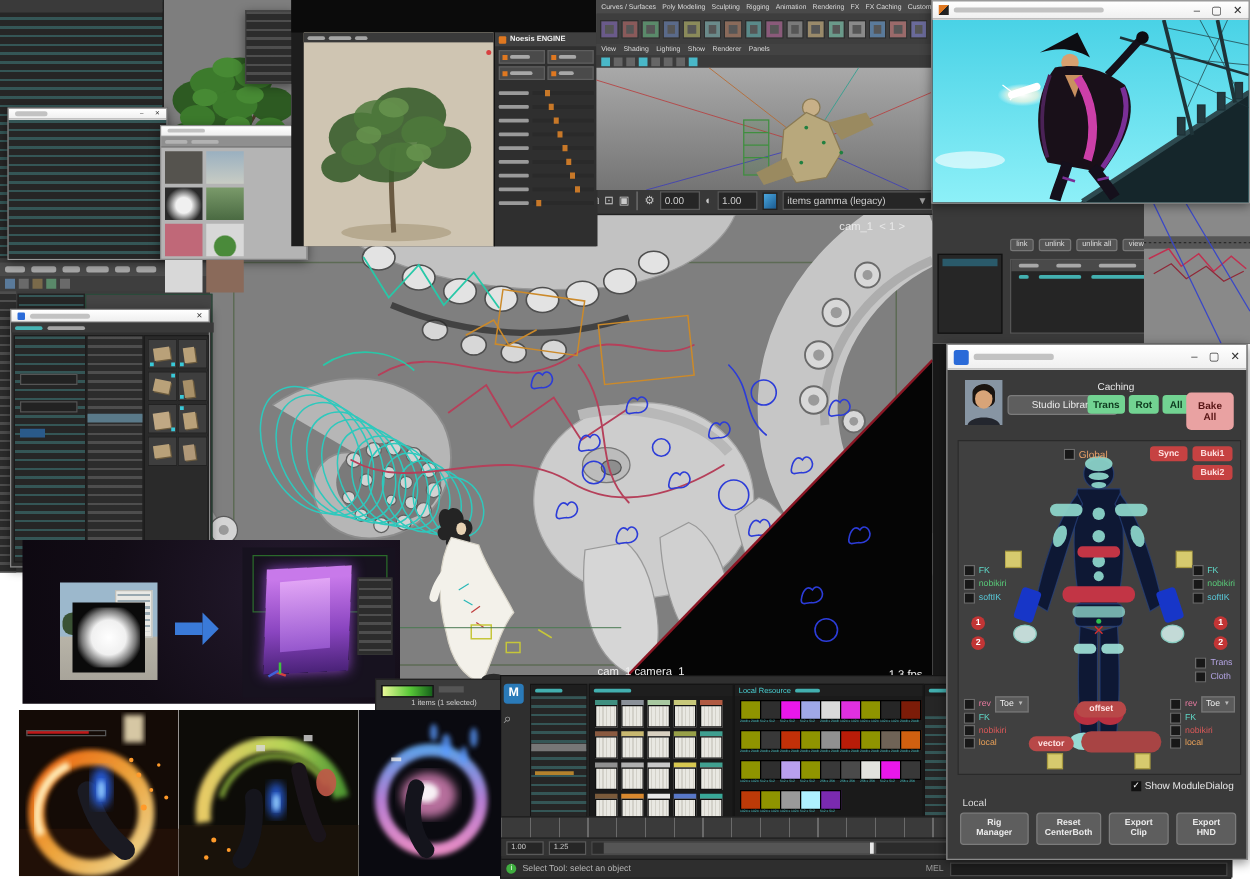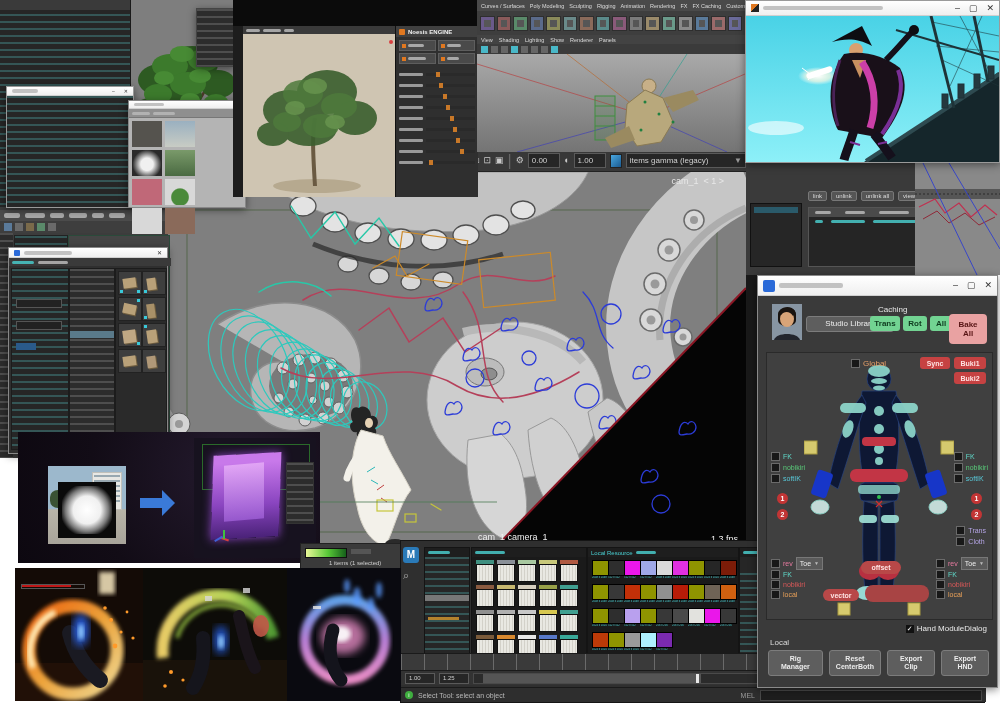--- a/index.html
+++ b/index.html
@@ -1020,21 +1020,21 @@
             <span class="cb"></span>
             <span class="f7" style="color:#e8a058;">local</span>
           </div>
       </div>
       <div class="pill f7" style="position:absolute;left:94px;top:208px;width:40px;height:13px;">offset</div>
       <div class="pill f7" style="position:absolute;left:56px;top:236px;width:36px;height:12px;">vector</div>
       <div class="pill" style="position:absolute;left:98px;top:232px;width:64px;height:17px;background:#a84444;"></div>
     </div>
     <div class="abs row" style="right:10px;top:348px;">
       <span style="width:8px;height:8px;background:#111;color:#fff;font-size:7px;line-height:8px;text-align:center;">✓</span>
-      <span class="f8" style="color:#e8e8e8;">Hand ModuleDialog</span>
+      <span class="f8" style="color:#e8e8e8;">Show ModuleDialog</span>
     </div>
     <span class="abs f8" style="left:12px;top:362px;color:#dcdcdc;">Local</span>
     <div class="abs" style="left:10px;top:374px;width:221px;display:flex;gap:6px;">
       <button class="btn-gray f7" style="flex:1.2;height:26px;font-weight:bold;">
           <span>Rig Manager</span>
         </button>
       <button class="btn-gray f7" style="flex:1;height:26px;font-weight:bold;">
           <span>Reset</span>
           <span>CenterBoth</span>
         </button>

